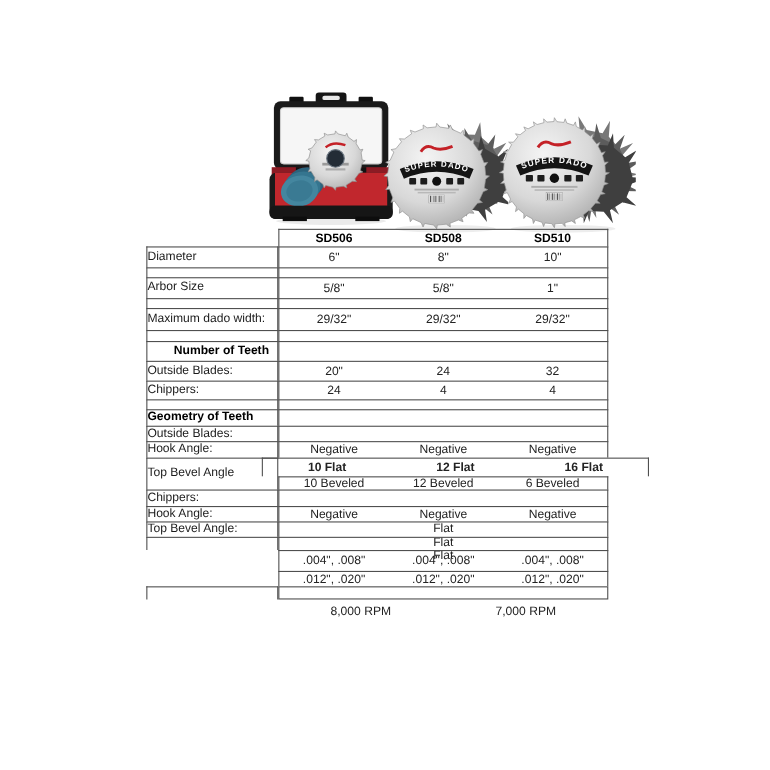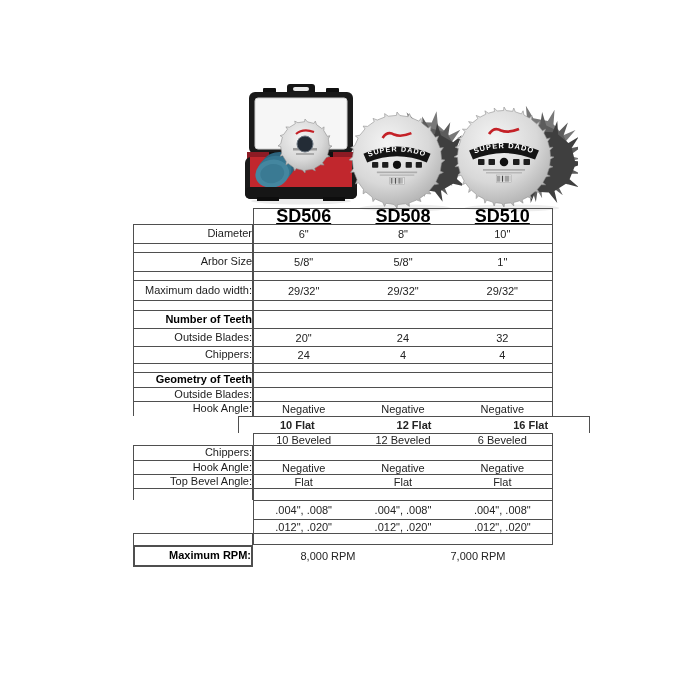--- a/index.html
+++ b/index.html
@@ -1,27 +1,27 @@
 <!DOCTYPE html>
 <html><head>
 <meta charset="utf-8">
 <style>
   html,body{margin:0;padding:0;background:#fff;}
   .canvas{position:relative;width:700px;height:700px;background:#ffffff;overflow:hidden;
           font-family:"Liberation Sans", sans-serif;color:#1e1e1e;}
   .photo{position:absolute;}
   #spec-table{position:absolute;left:0;top:0;width:700px;height:700px;z-index:5;}
   .cellbox{position:absolute;box-sizing:border-box;}
-  .lblcell{display:flex;align-items:center;justify-content:flex-end;
+  .lblcell{display:flex;align-items:center;justify-content:flex-start;
            font-size:11px;line-height:1.05;text-align:center;color:#1c1c1c;}
   .valrow{display:flex;}
   .vcol{flex:1;display:flex;align-items:center;justify-content:center;
         font-size:11px;color:#232323;white-space:nowrap;}
   .bold{font-weight:bold;color:#000;}
-  .hdr{font-size:18px;text-decoration:underline;}
+  .hdr{font-size:11px;}
 </style>
 </head>
 <body>
 
 <div class="canvas">
 
   <svg class="photo" style="left:241px;top:82px;" width="120" height="124" viewBox="0 0 120 124">
     <defs>
       <radialGradient id="gSilver" cx="42%" cy="35%" r="75%">
         <stop offset="0%" stop-color="#f3f3f3"></stop>
@@ -226,20 +226,23 @@
         <div class="vcol "></div>
       </div>
       <div class="cellbox lblcell" style="left: 133px; top: 401px; width: 120px; height: 15px; border-top: 1px solid rgb(79, 79, 79); border-left: 1px solid rgb(79, 79, 79); border-right: 1px solid rgb(79, 79, 79);">
         <span>Hook Angle:</span>
       </div>
       <div class="cellbox valrow" style="left: 253px; top: 401px; width: 300px; height: 15px; border-top: 1px solid rgb(79, 79, 79); border-left: 1px solid rgb(79, 79, 79); border-right: 1px solid rgb(79, 79, 79);">
         <div class="vcol ">Negative</div>
         <div class="vcol ">Negative</div>
         <div class="vcol ">Negative</div>
       </div>
+      <div class="cellbox lblcell" style="left: 133px; top: 416px; width: 120px; height: 29px; border-top: 1px solid rgb(79, 79, 79); border-left: 1px solid rgb(79, 79, 79); border-right: 1px solid rgb(79, 79, 79);">
+        <span>Top Bevel Angle</span>
+      </div>
       <div class="cellbox valrow" style="left: 238px; top: 416px; width: 352px; height: 17px; border-top: 1px solid rgb(79, 79, 79); border-left: 1px solid rgb(79, 79, 79); border-right: 1px solid rgb(79, 79, 79); font-weight: bold;">
         <div class="vcol ">10 Flat</div>
         <div class="vcol ">12 Flat</div>
         <div class="vcol ">16 Flat</div>
       </div>
       <div class="cellbox valrow" style="left: 253px; top: 433px; width: 300px; height: 12px; border-top: 1px solid rgb(79, 79, 79); border-left: 1px solid rgb(79, 79, 79); border-right: 1px solid rgb(79, 79, 79);">
         <div class="vcol ">10 Beveled</div>
         <div class="vcol ">12 Beveled</div>
         <div class="vcol ">6 Beveled</div>
       </div>
@@ -255,40 +258,37 @@
         <span>Hook Angle:</span>
       </div>
       <div class="cellbox valrow" style="left: 253px; top: 460px; width: 300px; height: 14px; border-top: 1px solid rgb(79, 79, 79); border-left: 1px solid rgb(79, 79, 79); border-right: 1px solid rgb(79, 79, 79);">
         <div class="vcol ">Negative</div>
         <div class="vcol ">Negative</div>
         <div class="vcol ">Negative</div>
       </div>
       <div class="cellbox lblcell" style="left: 133px; top: 474px; width: 120px; height: 14px; border-top: 1px solid rgb(79, 79, 79); border-left: 1px solid rgb(79, 79, 79); border-right: 1px solid rgb(79, 79, 79);">
         <span>Top Bevel Angle:</span>
       </div>
-      <div class="cellbox valrow" style="left: 253px; top: 474px; width: 300px; height: 14px; border-top: 1px solid rgb(79, 79, 79); border-left: 1px solid rgb(79, 79, 79); border-right: 1px solid rgb(79, 79, 79);">
+      <div class="cellbox valrow" style="left: 253px; top: 474px; width: 300px; height: 14px; border-top: 1px solid rgb(79, 79, 79); border-left: 1px solid rgb(79, 79, 79); border-right: 1px solid rgb(79, 79, 79); flex-direction: column;">
         <div class="vcol ">Flat</div>
         <div class="vcol ">Flat</div>
         <div class="vcol ">Flat</div>
       </div>
       <div class="cellbox lblcell" style="left: 133px; top: 488px; width: 120px; height: 12px; border-top: 1px solid rgb(79, 79, 79); border-left: 1px solid rgb(79, 79, 79); border-right: 1px solid rgb(79, 79, 79);"></div>
       <div class="cellbox valrow" style="left: 253px; top: 488px; width: 300px; height: 12px; border-top: 1px solid rgb(79, 79, 79); border-left: 1px solid rgb(79, 79, 79); border-right: 1px solid rgb(79, 79, 79);"></div>
       <div class="cellbox valrow" style="left: 253px; top: 500px; width: 300px; height: 19px; border-top: 1px solid rgb(79, 79, 79); border-left: 1px solid rgb(79, 79, 79); border-right: 1px solid rgb(79, 79, 79);">
         <div class="vcol ">.004", .008"</div>
         <div class="vcol ">.004", .008"</div>
         <div class="vcol ">.004", .008"</div>
       </div>
       <div class="cellbox valrow" style="left: 253px; top: 519px; width: 300px; height: 14px; border-top: 1px solid rgb(79, 79, 79); border-left: 1px solid rgb(79, 79, 79); border-right: 1px solid rgb(79, 79, 79);">
         <div class="vcol ">.012", .020"</div>
         <div class="vcol ">.012", .020"</div>
         <div class="vcol ">.012", .020"</div>
       </div>
       <div class="cellbox lblcell" style="left: 133px; top: 533px; width: 120px; height: 12px; border-top: 1px solid rgb(79, 79, 79); border-left: 1px solid rgb(79, 79, 79); border-right: 1px solid rgb(79, 79, 79);"></div>
       <div class="cellbox valrow" style="left: 253px; top: 533px; width: 300px; height: 12px; border-width: 1px; border-style: solid; border-color: rgb(79, 79, 79);"></div>
-      <div class="cellbox lblcell" style="left: 133px; top: 545px; width: 120px; height: 22px; border-width: 2px; border-style: solid; border-color: rgb(79, 79, 79);">
-        <span class="bold">Maximum RPM:</span>
-      </div>
       <div class="cellbox valrow" style="left: 253px; top: 545px; width: 300px; height: 22px;">
         <div class="vcol ">8,000 RPM</div>
         <div class="vcol ">7,000 RPM</div>
       </div>
     </div>
 </div>
 
 </body></html>

